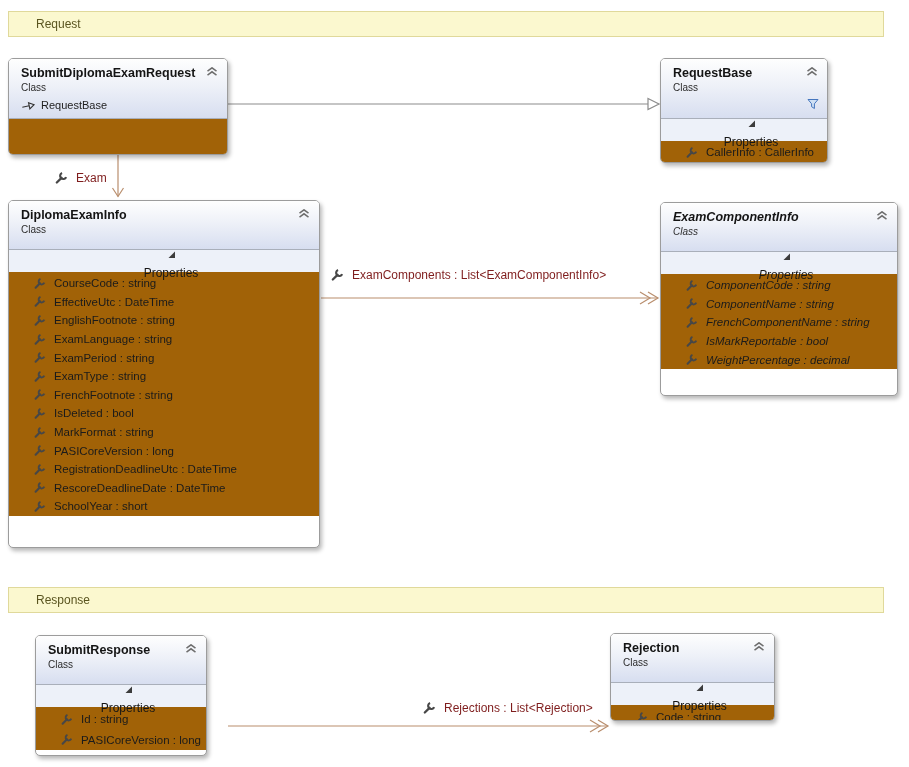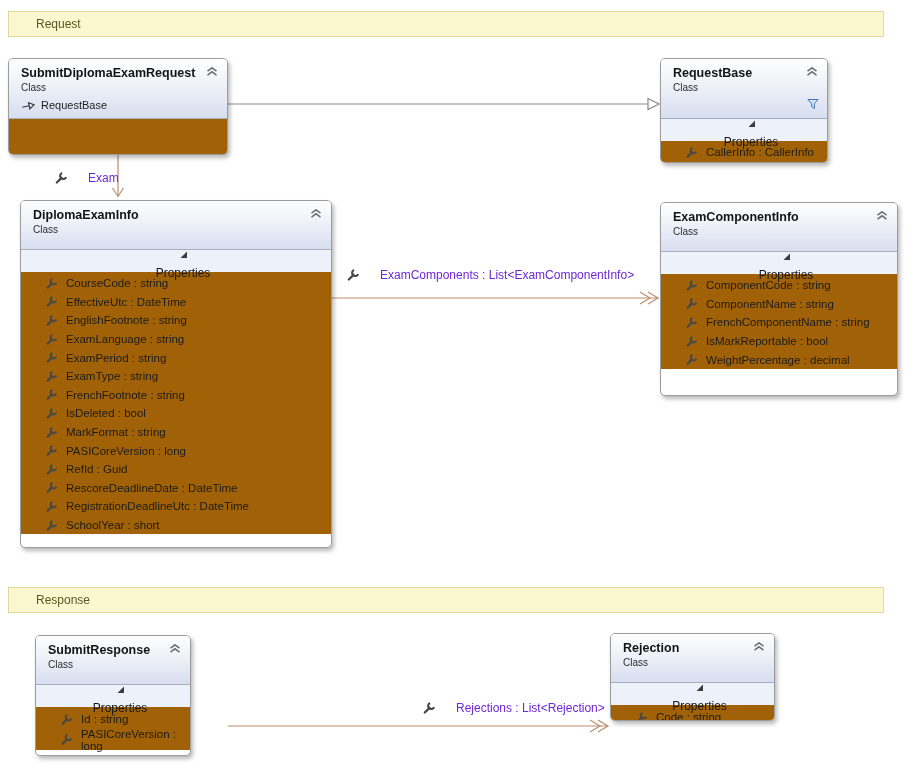--- a/index.html
+++ b/index.html
@@ -35,22 +35,22 @@
     display:flex;align-items:center;gap:7px;background:#edf1f9;
     height:22px;padding-left:14px;font-size:12px;color:#161616;flex-direction:column;
   }
   .cb-rows{padding-top:2px;background:#a16207;}
   .prop-row{display:flex;align-items:center;gap:8px;padding-left:24px;height:18.6px;font-size:11.5px;color:#1b1b1b;}
   .roomy .prop-row{height:20.5px;}
   .icon{line-height:0;flex:0 0 auto;}
   
   svg.connectors{position:absolute;left:0;top:0;pointer-events:none;}
   .conn-label{
-    position:absolute;display:flex;align-items:center;gap:20px;
-    font-size:12px;color:#6d28d9;white-space:nowrap;
+    position:absolute;display:flex;align-items:center;gap:8px;
+    font-size:12px;color:#7f1d1d;white-space:nowrap;
   }
 </style>
 </head>
 <body>
 
 <div class="band" style="top:11px;">
   <span>Request</span>
 </div>
 <div class="band" style="top:587px;">
   <span>Response</span>
@@ -133,21 +133,21 @@
           <svg width="13" height="13" viewBox="0 0 16 16" fill="none" stroke="#474747">
             <path d="M3.2 13.2 L8.6 7.8" stroke-width="2.6" stroke-linecap="round"></path>
             <path d="M9.2 2.2 A3.6 3.6 0 1 0 13.9 6.9" stroke-width="2.4"></path>
           </svg>
         </span>
         <span>CallerInfo : CallerInfo</span>
       </div>
     </div>
 </div>
 
-<div class="classbox" style="left:20px;top:200px;width:312px;height:348px;">
+<div class="classbox" style="left:8px;top:200px;width:312px;height:348px;">
   <div class="cb-header h2">
     <span class="cb-title">DiplomaExamInfo</span>
     <div class="cb-kind">Class</div>
     <span class="chevron">
       <svg width="12" height="9" viewBox="0 0 12 9" fill="none" stroke="#6e6e6e" stroke-width="1.5">
           <path d="M1.5 4.2 L6 0.8 L10.5 4.2"></path>
           <path d="M1.5 8.2 L6 4.8 L10.5 8.2"></path>
         </svg>
     </span>
   </div>
@@ -254,63 +254,54 @@
       <div class="prop-row">
         <span class="icon">
           <svg width="13" height="13" viewBox="0 0 16 16" fill="none" stroke="#474747">
             <path d="M3.2 13.2 L8.6 7.8" stroke-width="2.6" stroke-linecap="round"></path>
             <path d="M9.2 2.2 A3.6 3.6 0 1 0 13.9 6.9" stroke-width="2.4"></path>
           </svg>
         </span>
         <span>PASICoreVersion : long</span>
       </div>
 
-      <div class="prop-row">
-        <span class="icon">
-          <svg width="13" height="13" viewBox="0 0 16 16" fill="none" stroke="#474747">
-            <path d="M3.2 13.2 L8.6 7.8" stroke-width="2.6" stroke-linecap="round"></path>
-            <path d="M9.2 2.2 A3.6 3.6 0 1 0 13.9 6.9" stroke-width="2.4"></path>
-          </svg>
-        </span>
-        <span>RefId : Guid</span>
+
+      <div class="prop-row">
+        <span class="icon">
+          <svg width="13" height="13" viewBox="0 0 16 16" fill="none" stroke="#474747">
+            <path d="M3.2 13.2 L8.6 7.8" stroke-width="2.6" stroke-linecap="round"></path>
+            <path d="M9.2 2.2 A3.6 3.6 0 1 0 13.9 6.9" stroke-width="2.4"></path>
+          </svg>
+        </span>
+        <span>RegistrationDeadlineUtc : DateTime</span>
       </div>
 
       <div class="prop-row">
         <span class="icon">
           <svg width="13" height="13" viewBox="0 0 16 16" fill="none" stroke="#474747">
             <path d="M3.2 13.2 L8.6 7.8" stroke-width="2.6" stroke-linecap="round"></path>
             <path d="M9.2 2.2 A3.6 3.6 0 1 0 13.9 6.9" stroke-width="2.4"></path>
           </svg>
         </span>
         <span>RescoreDeadlineDate : DateTime</span>
       </div>
 
       <div class="prop-row">
         <span class="icon">
           <svg width="13" height="13" viewBox="0 0 16 16" fill="none" stroke="#474747">
             <path d="M3.2 13.2 L8.6 7.8" stroke-width="2.6" stroke-linecap="round"></path>
             <path d="M9.2 2.2 A3.6 3.6 0 1 0 13.9 6.9" stroke-width="2.4"></path>
           </svg>
         </span>
-        <span>RegistrationDeadlineUtc : DateTime</span>
-      </div>
-
-      <div class="prop-row">
-        <span class="icon">
-          <svg width="13" height="13" viewBox="0 0 16 16" fill="none" stroke="#474747">
-            <path d="M3.2 13.2 L8.6 7.8" stroke-width="2.6" stroke-linecap="round"></path>
-            <path d="M9.2 2.2 A3.6 3.6 0 1 0 13.9 6.9" stroke-width="2.4"></path>
-          </svg>
-        </span>
         <span>SchoolYear : short</span>
       </div>
     </div>
 </div>
 
-<div class="classbox" style="left:660px;top:202px;width:238px;height:194px;">
+<div class="classbox" style="left:660px;top:202px;width:238px;height:194px;font-style:italic;">
   <div class="cb-header h2">
     <span class="cb-title">ExamComponentInfo</span>
     <div class="cb-kind">Class</div>
     <span class="chevron">
       <svg width="12" height="9" viewBox="0 0 12 9" fill="none" stroke="#6e6e6e" stroke-width="1.5">
           <path d="M1.5 4.2 L6 0.8 L10.5 4.2"></path>
           <path d="M1.5 8.2 L6 4.8 L10.5 8.2"></path>
         </svg>
     </span>
   </div>
@@ -370,21 +361,21 @@
           <svg width="13" height="13" viewBox="0 0 16 16" fill="none" stroke="#474747">
             <path d="M3.2 13.2 L8.6 7.8" stroke-width="2.6" stroke-linecap="round"></path>
             <path d="M9.2 2.2 A3.6 3.6 0 1 0 13.9 6.9" stroke-width="2.4"></path>
           </svg>
         </span>
         <span>WeightPercentage : decimal</span>
       </div>
     </div>
 </div>
 
-<div class="classbox roomy" style="left:35px;top:635px;width:156px;height:121px;">
+<div class="classbox roomy" style="left:35px;top:635px;width:172px;height:121px;">
   <div class="cb-header h2">
     <span class="cb-title">SubmitResponse</span>
     <div class="cb-kind">Class</div>
     <span class="chevron">
       <svg width="12" height="9" viewBox="0 0 12 9" fill="none" stroke="#6e6e6e" stroke-width="1.5">
           <path d="M1.5 4.2 L6 0.8 L10.5 4.2"></path>
           <path d="M1.5 8.2 L6 4.8 L10.5 8.2"></path>
         </svg>
     </span>
   </div>
@@ -466,21 +457,21 @@
 <div class="conn-label" style="left:54px;top:171px;">
   <span class="icon">
     <svg width="14" height="14" viewBox="0 0 16 16" fill="none" stroke="#474747">
         <path d="M3.2 13.2 L8.6 7.8" stroke-width="2.6" stroke-linecap="round"></path>
         <path d="M9.2 2.2 A3.6 3.6 0 1 0 13.9 6.9" stroke-width="2.4"></path>
       </svg>
   </span>
   <span>Exam</span>
 </div>
 
-<div class="conn-label" style="left:346px;top:268px;">
+<div class="conn-label" style="left:330px;top:268px;">
   <span class="icon">
     <svg width="14" height="14" viewBox="0 0 16 16" fill="none" stroke="#474747">
         <path d="M3.2 13.2 L8.6 7.8" stroke-width="2.6" stroke-linecap="round"></path>
         <path d="M9.2 2.2 A3.6 3.6 0 1 0 13.9 6.9" stroke-width="2.4"></path>
       </svg>
   </span>
   <span>ExamComponents : List&lt;ExamComponentInfo&gt;</span>
 </div>
 
 <div class="conn-label" style="left:422px;top:701px;">

